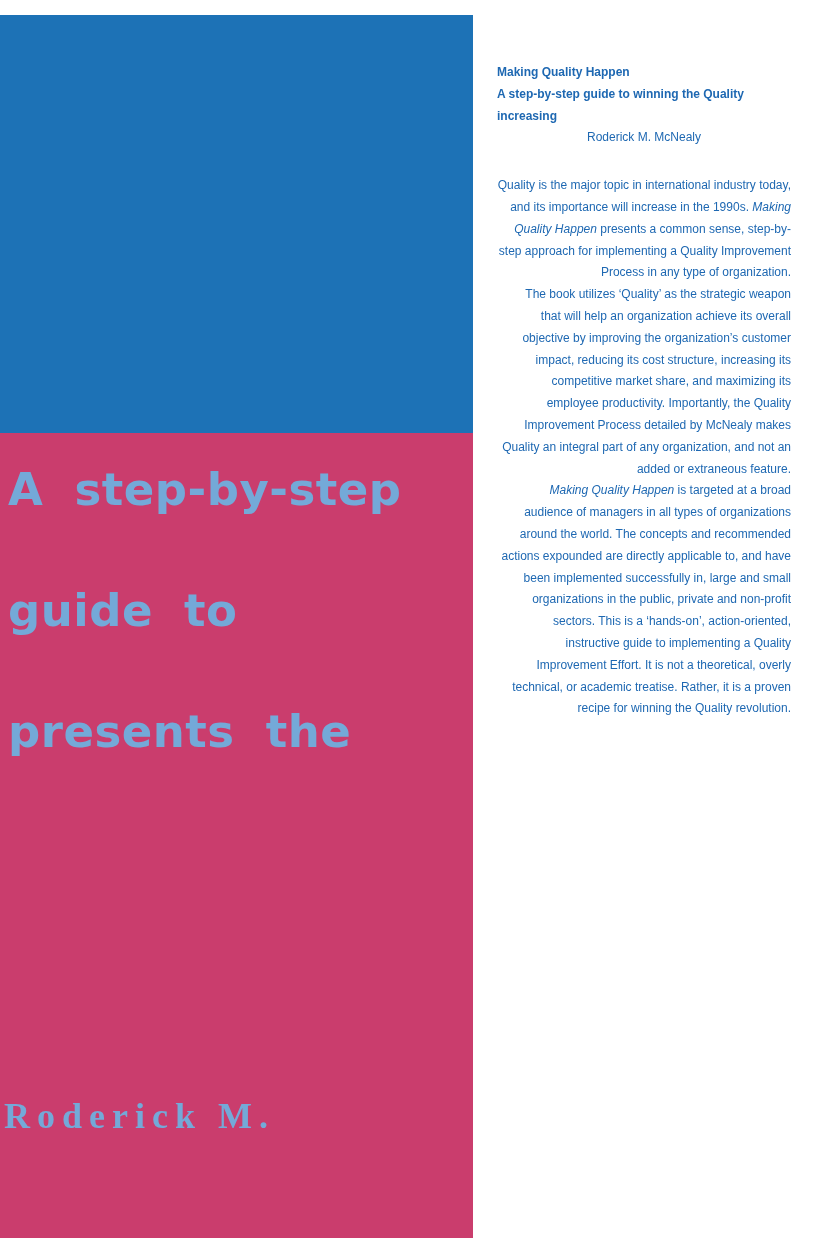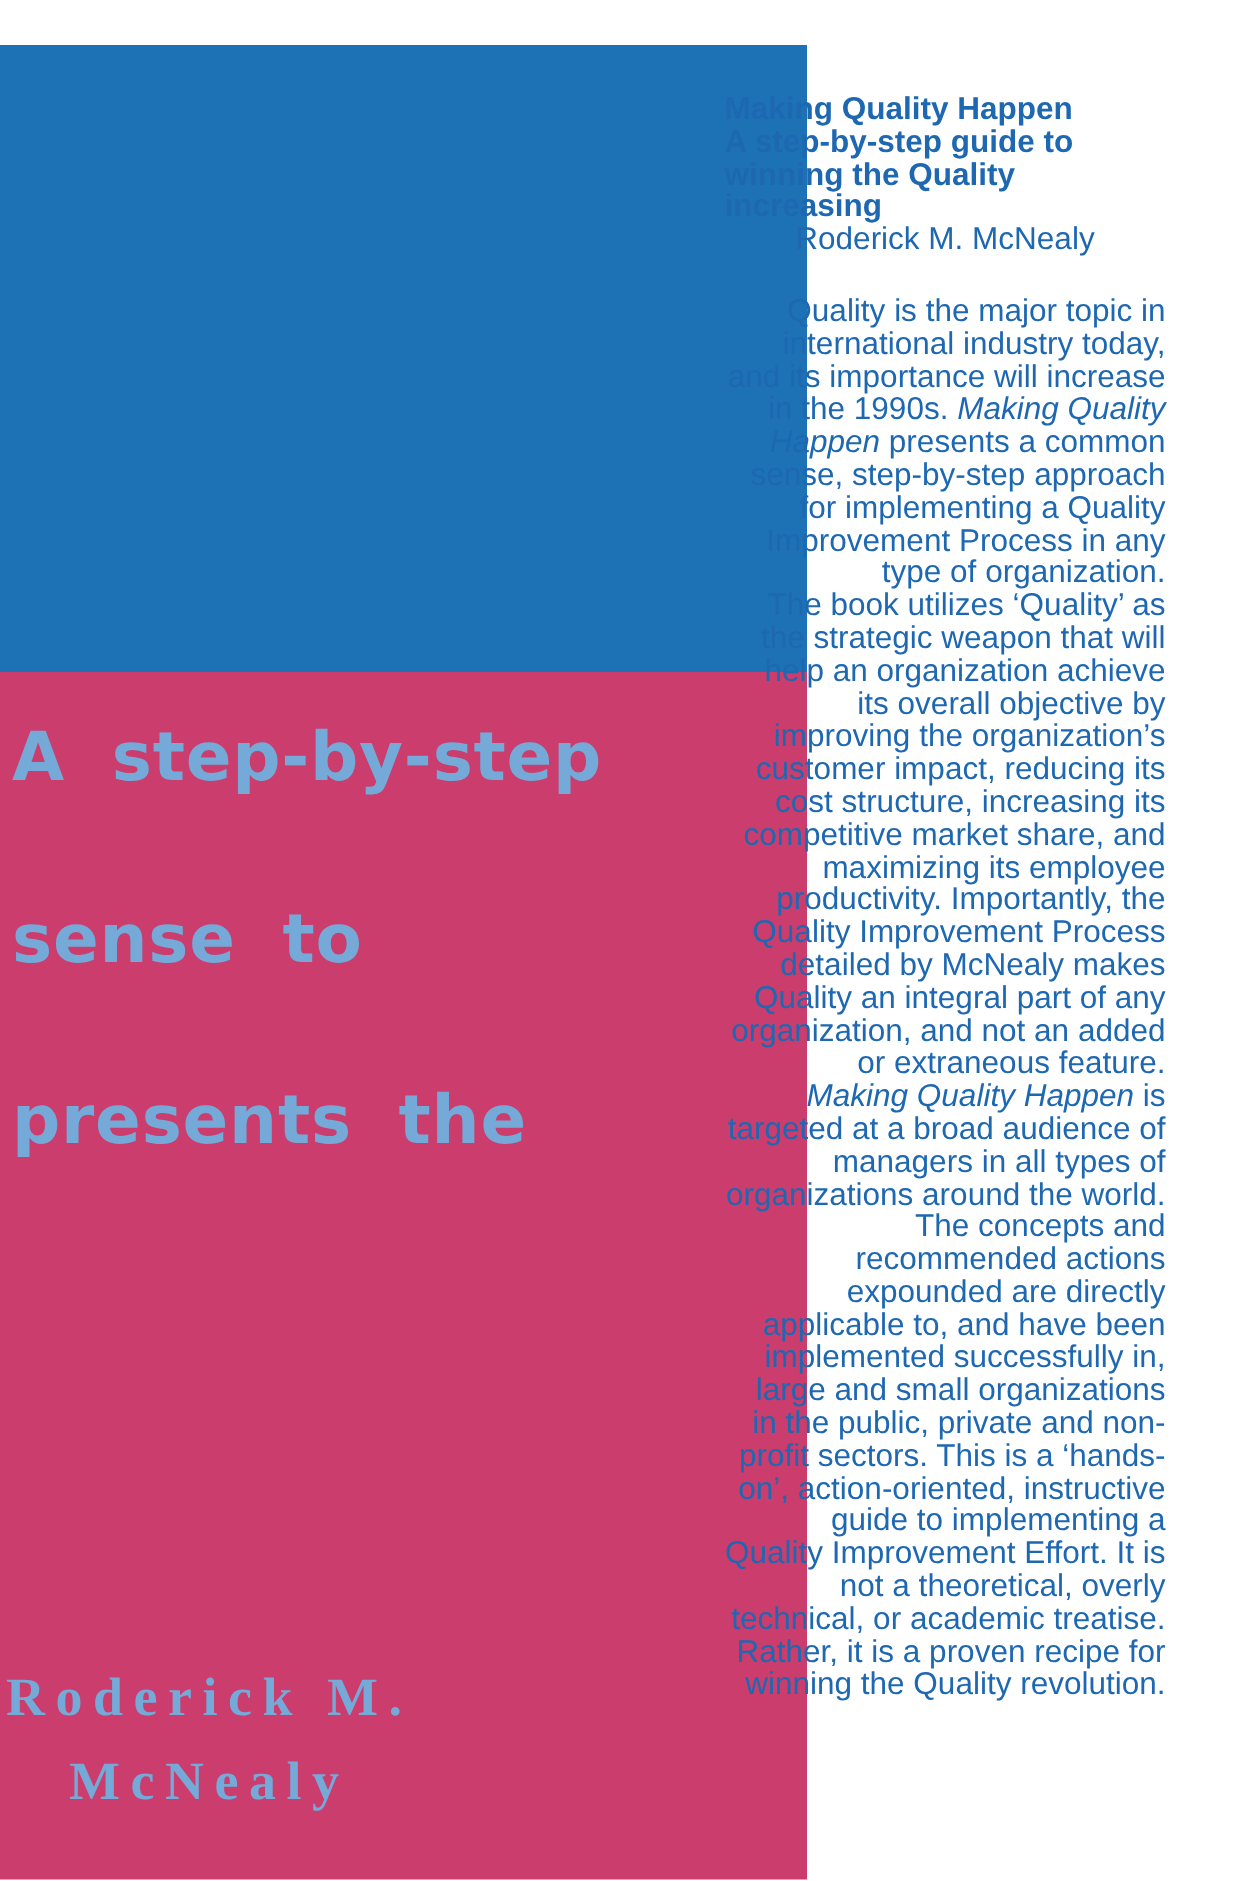--- a/index.html
+++ b/index.html
@@ -8,22 +8,22 @@
     width: 827px;
     height: 1254px;
     background: #ffffff;
     overflow: hidden;
     font-family: "Liberation Sans", sans-serif;
   }
   
   .cover {
     position: absolute;
     left: 0;
-    top: 30px;
-    width: 538px;
+    top: 15px;
+    width: 473px;
     height: 1223px;
   }
   .cover-top {
     position: absolute;
     left: 0; top: 0; right: 0;
     height: 418px;
     background: var(--cover-blue, #1d72b6);
   }
   .cover-bottom {
     position: absolute;
@@ -53,49 +53,48 @@
     font-weight: bold;
     font-size: 36px;
     line-height: 56px;
     letter-spacing: 7px;
     white-space: nowrap;
     text-align: center;
   }
   
   .blurb {
     position: absolute;
-    left: 483px;
+    left: 497px;
     top: 62px;
     width: 294px;
     color: var(--text-blue, #1e68b2);
-    font-size: 21px;
+    font-size: 12px;
     line-height: 21.8px;
   }
   .blurb-heading { font-weight: bold; }
   .blurb-byline { margin-bottom: 26px; text-align: center; }
   .blurb p { margin: 0; text-align: right; }
   .blurb p.indent { text-indent: 14px; }
   .blurb i, .blurb .it { font-style: italic; }
 </style>
 </head>
 <body>
 
 <div class="page">
 
   <div class="cover">
     <div class="cover-top"></div>
     <div class="cover-bottom">
       <div class="cover-title">
         <div class="line">A step-by-step</div>
-        <div class="line">sense to</div>
+        <div class="line">guide to</div>
         <div class="line">presents the</div>
       </div>
       <div class="cover-author">
         <div>Roderick M.</div>
-        <div>McNealy</div>
       </div>
     </div>
   </div>
 
   <div class="blurb">
     <div class="blurb-heading">Making Quality Happen</div>
     <div class="blurb-heading">A step-by-step guide to winning the Quality increasing</div>
     <div class="blurb-byline">Roderick M. McNealy</div>
     <p><span>Quality is the major topic in international industry today, and its importance will increase in the 1990s. </span><span class="it">Making Quality Happen</span><span> presents a common sense, step-by-step approach for implementing a Quality Improvement Process in any type of organization.</span></p>
     <p class="indent"><span>The book utilizes ‘Quality’ as the strategic weapon that will help an organization achieve its overall objective by improving the organization’s customer impact, reducing its cost structure, increasing its competitive market share, and maximizing its employee productivity. Importantly, the Quality Improvement Process detailed by McNealy makes Quality an integral part of any organization, and not an added or extraneous feature.</span></p>

